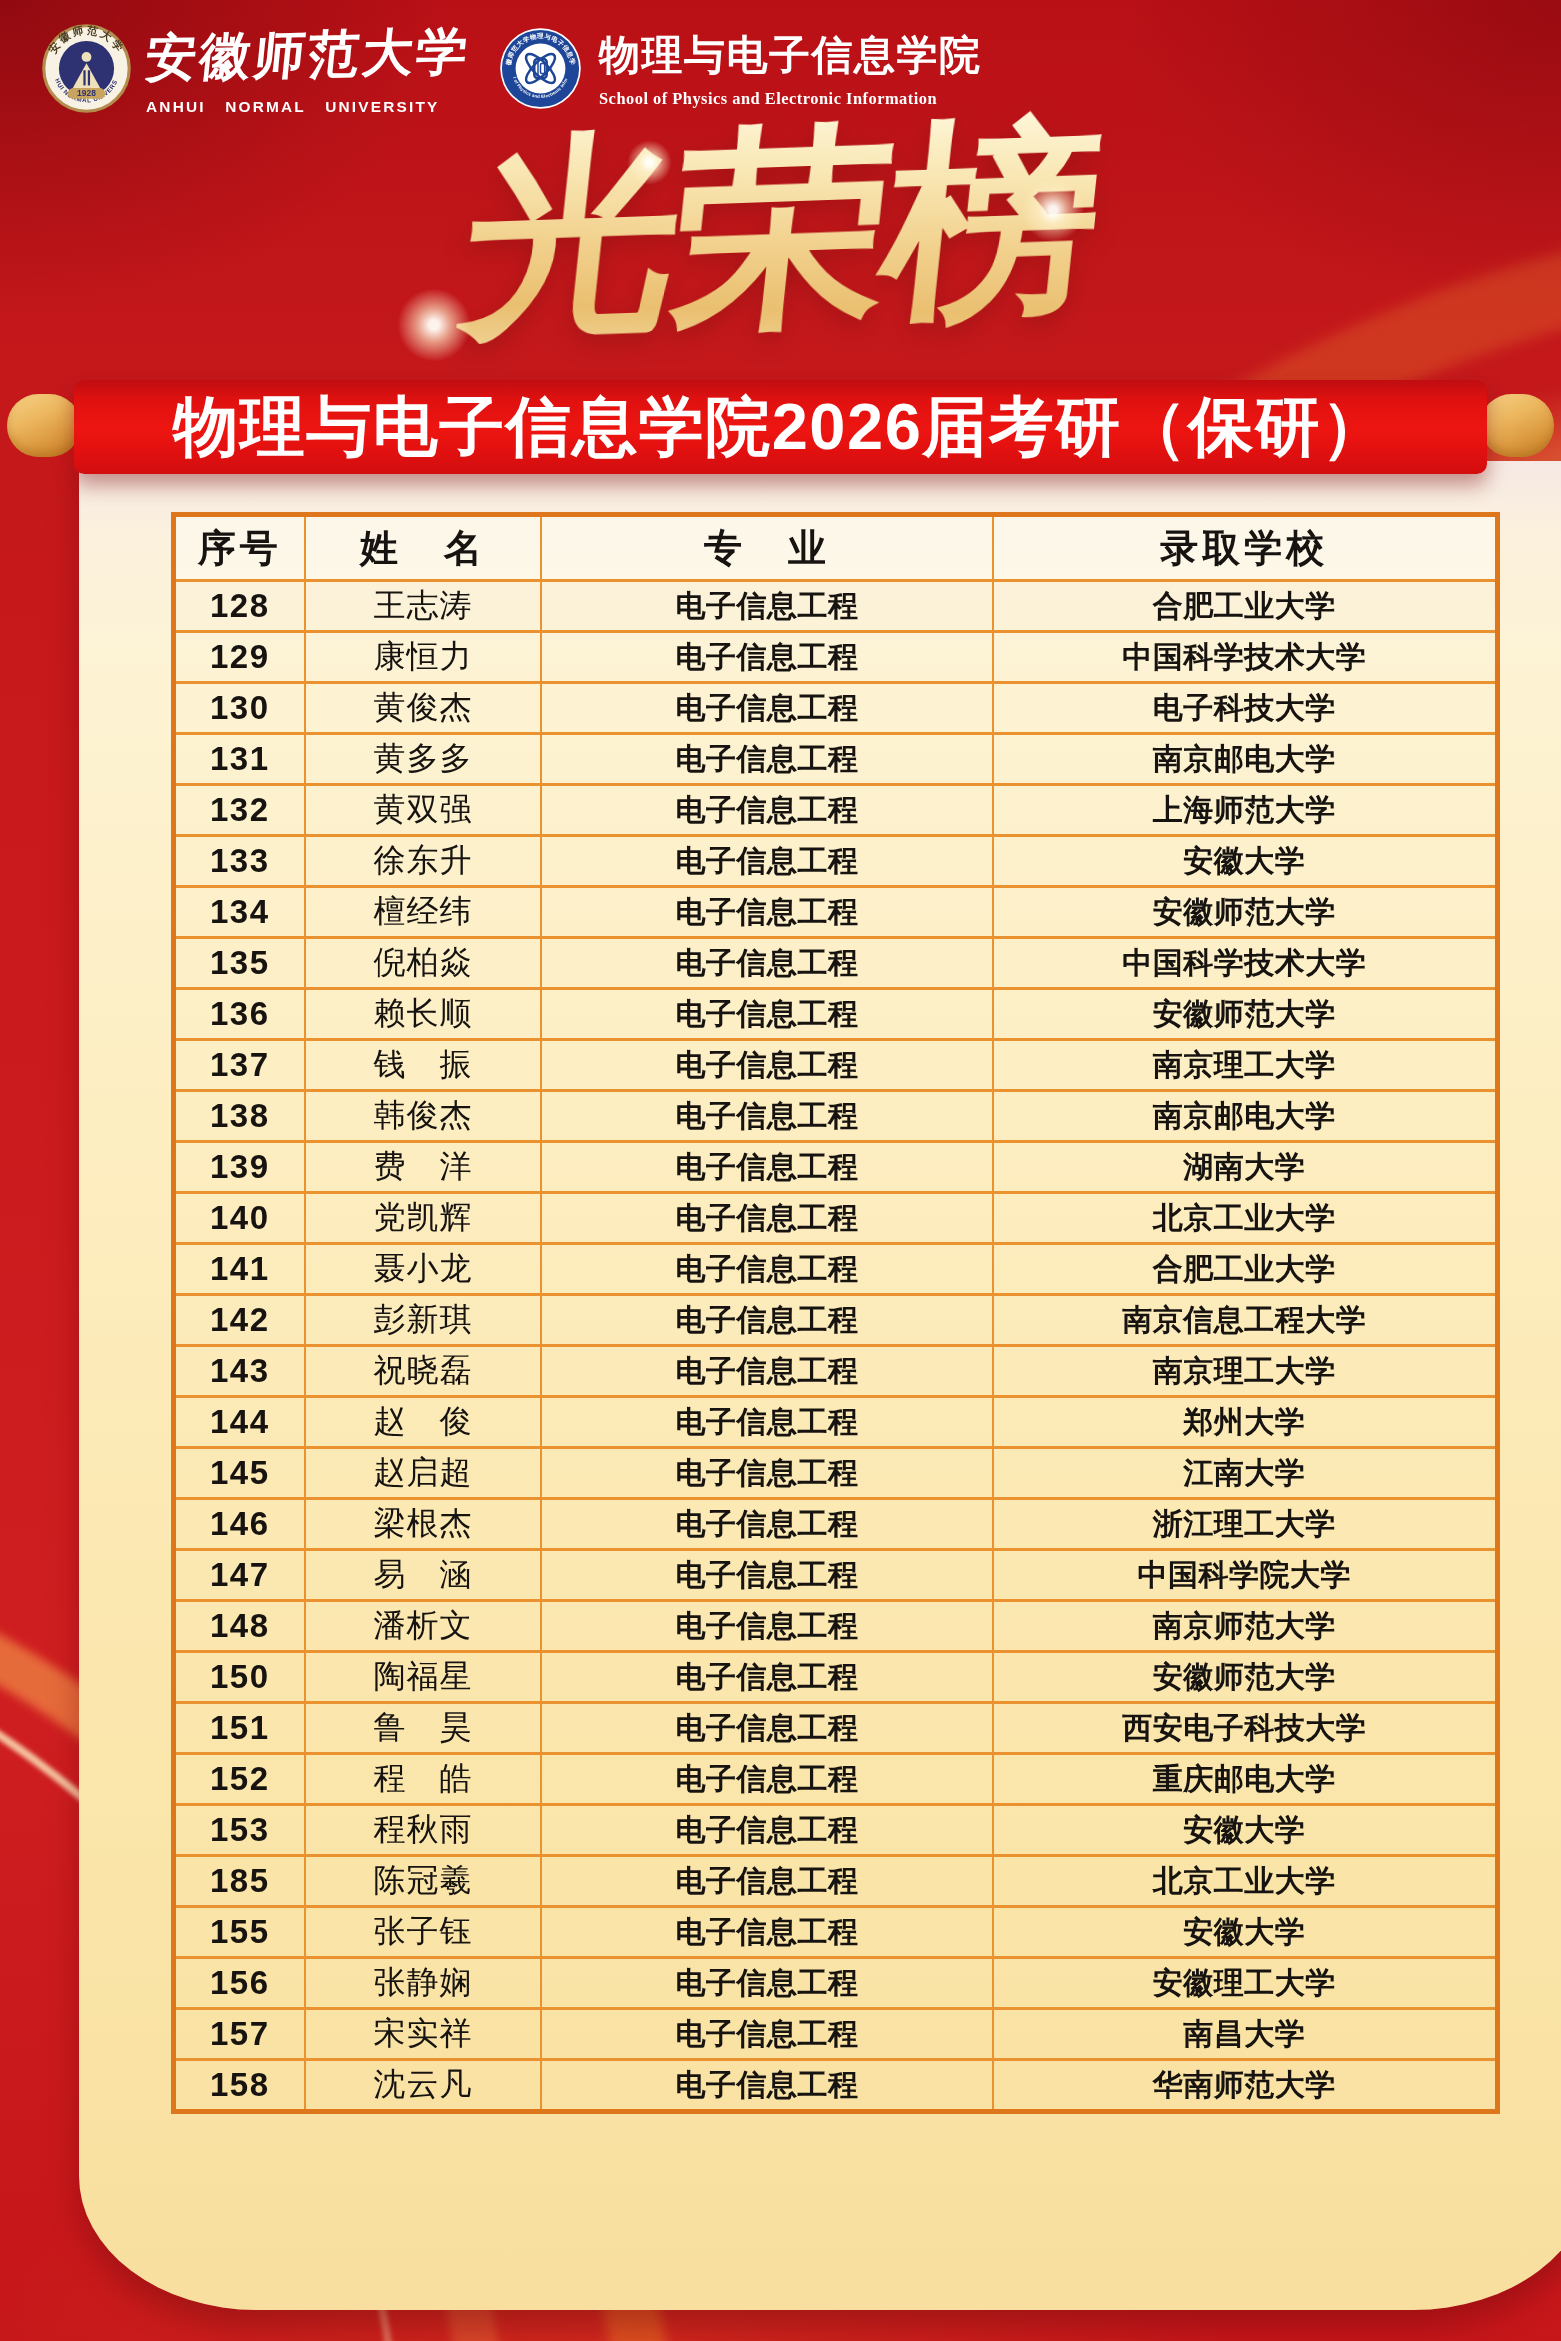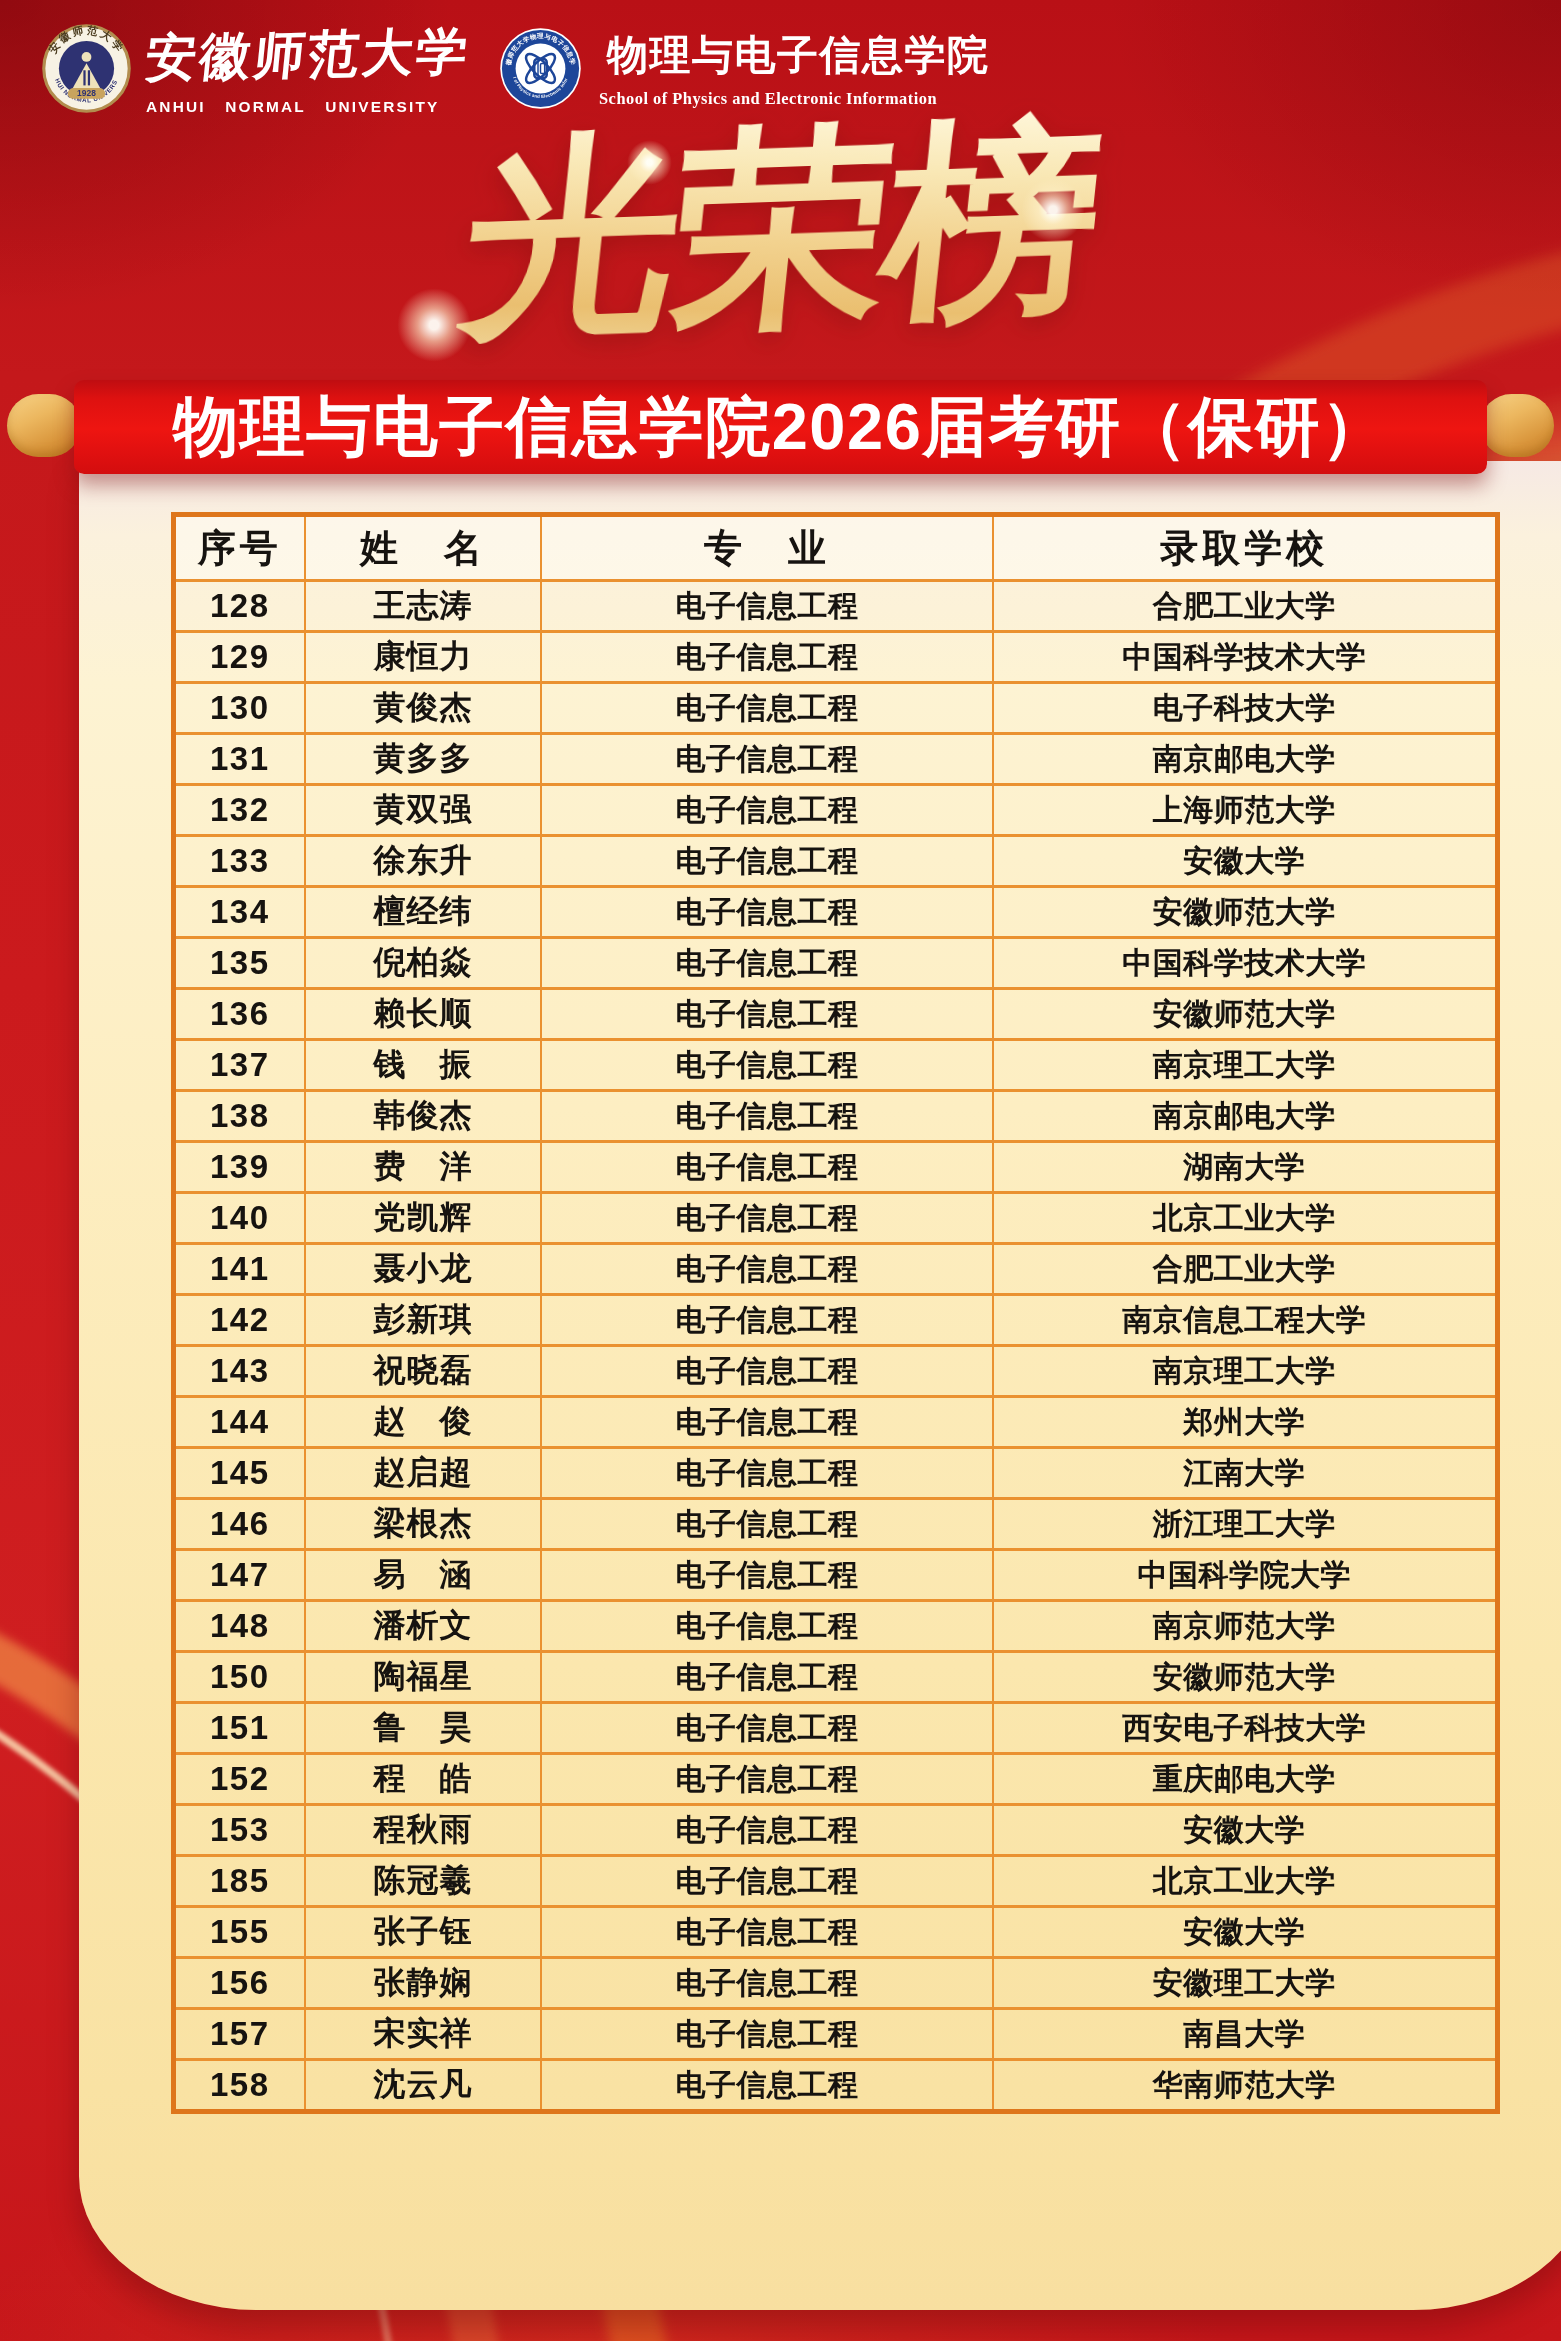--- a/index.html
+++ b/index.html
@@ -31,21 +31,21 @@
     transform:rotate(-14deg);filter:blur(4.5px);pointer-events:none;
     background:linear-gradient(180deg,transparent 6%,rgba(250,168,84,.5) 34%,rgba(255,227,170,.85) 48%,rgba(238,120,36,.45) 62%,transparent 88%);}
   
   .header{position:absolute;top:13px;left:42px;height:111px;display:flex;align-items:center;z-index:4;}
   .seal{width:89px;height:89px;flex:0 0 auto;}
   .uni-text{margin-left:15px;color:#fff;}
   .uni-cn{font-size:51px;font-weight:700;letter-spacing:3px;transform:skewX(-7deg) rotate(-1.2deg);white-space:nowrap;}
   .uni-en{font-size:15.4px;font-weight:600;letter-spacing:2.2px;word-spacing:13px;margin-top:8px;white-space:nowrap;}
   .school-logo{width:83px;height:83px;margin-left:29px;flex:0 0 auto;}
   .school-text{margin-left:17px;color:#fff;}
-  .school-cn{font-size:41px;font-weight:800;letter-spacing:1.5px;white-space:nowrap;margin-left:8px;}
+  .school-cn{font-size:41px;font-weight:800;letter-spacing:1.5px;white-space:nowrap;}
   .school-en{font-family:"Liberation Serif","DejaVu Serif",serif;font-size:16.4px;font-weight:700;margin-top:6px;letter-spacing:0.5px;white-space:nowrap;}
   
   .honor-wrap{position:absolute;top:108px;left:0;width:100%;text-align:center;z-index:4;pointer-events:none;}
   .honor{display:inline-block;font-size:214px;line-height:1.12;font-weight:900;letter-spacing:-5px;
     transform:skewX(-8deg) rotate(-2deg);
     background:linear-gradient(183deg,#fff8de 2%,#f9e8b6 28%,#f2d globalThis 0,#f2d28f 55%,#eabf70 80%,#f0d79c 100%);
     background:linear-gradient(183deg,#fff8de 2%,#f9e8b6 28%,#f2d28f 55%,#eabf70 80%,#f0d79c 100%);
     -webkit-background-clip:text;background-clip:text;color:transparent;
     filter:drop-shadow(0 8px 12px rgba(100,12,6,.30));}
   .sparkle{position:absolute;border-radius:50%;z-index:5;pointer-events:none;
@@ -70,21 +70,21 @@
     border-bottom-left-radius:178px 134px;border-bottom-right-radius:178px 134px;
     background:linear-gradient(180deg,#f6e9e4 0%,#fbf1dd 4%,#fdf3d3 12%,#fdeec2 35%,#fbe7ae 65%,#f9e2a3 88%,#f8dfa0 100%);
     box-shadow:0 17px 30px rgba(95,6,8,.35);}
   table.roster{width:1325px;margin:51px auto 0;border-collapse:collapse;table-layout:fixed;
     border:5px solid #de761b;}
   .roster th,.roster td{border:2.5px solid #ea9130;border-top-width:3.5px;border-bottom-width:3.5px;
     text-align:center;vertical-align:middle;color:#161310;padding:0;}
   .roster th{height:62px;font-size:38px;font-weight:900;letter-spacing:4px;background:rgba(255,253,246,.5);}
   .roster td{height:48px;}
   .c-no{font-size:33px;font-weight:700;letter-spacing:1.5px;}
-  .c-name{font-size:32px;font-weight:700;letter-spacing:1px;}
+  .c-name{font-size:32px;font-weight:400;letter-spacing:1px;}
   .c-major{font-size:30px;font-weight:900;letter-spacing:0.5px;}
   .c-school{font-size:30px;font-weight:900;letter-spacing:0.5px;}
 </style>
 </head>
 <body>
 
 <div class="poster">
 
   <div class="vignette"></div>
   <div class="arc arc1"></div>

